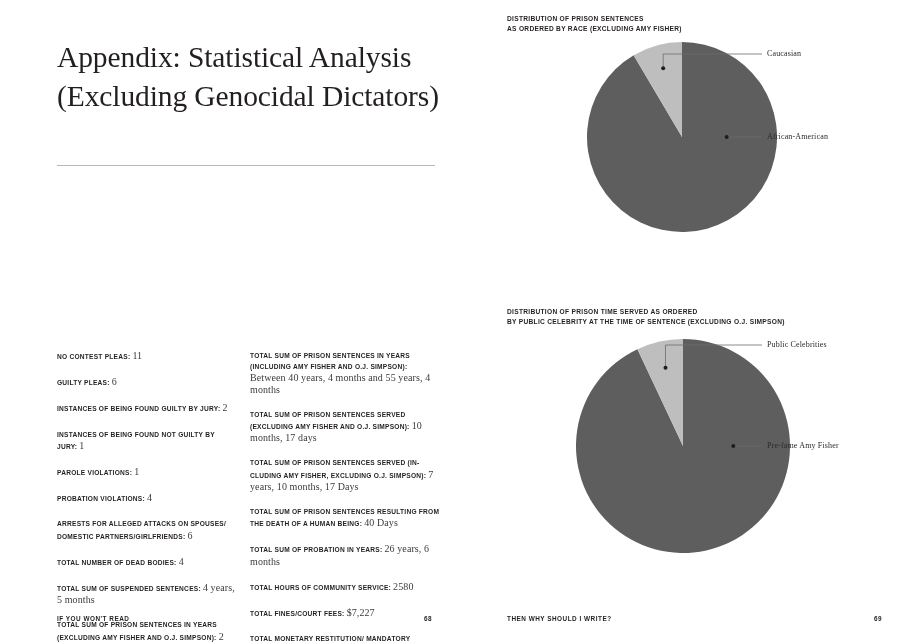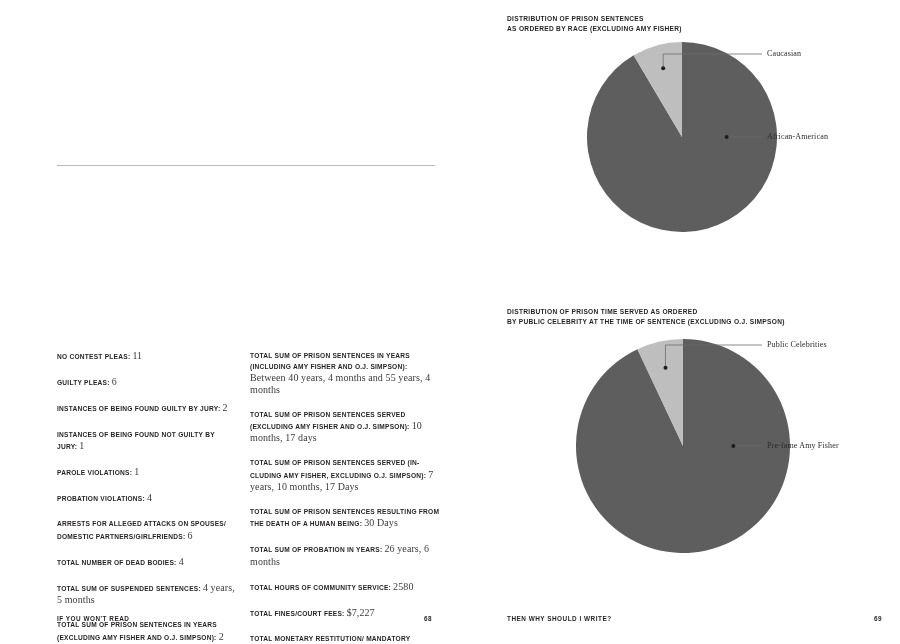--- a/index.html
+++ b/index.html
@@ -132,40 +132,44 @@
   .footer-right-text { left: 507px; }
   .footer-right-num  { left: 874px; }
 </style>
 </head>
 <body>
 
 <div class="page">
 
   <div class="verso">
 
+    <h1 class="appendix-title">Appendix:
+Statistical Analysis
+(Excluding Genocidal
+Dictators)</h1>
 
     <div class="title-rule"></div>
 
     <div class="stats-col col-a" id="stats-col-a">
         <div class="stat-item"><span class="stat-label">No contest pleas: </span><span class="stat-value">11</span></div>
         <div class="stat-item"><span class="stat-label">Guilty pleas: </span><span class="stat-value">6</span></div>
         <div class="stat-item"><span class="stat-label">Instances of being found guilty by jury: </span><span class="stat-value">2</span></div>
         <div class="stat-item"><span class="stat-label">Instances of being found not guilty by jury: </span><span class="stat-value">1</span></div>
         <div class="stat-item"><span class="stat-label">Parole violations: </span><span class="stat-value">1</span></div>
         <div class="stat-item"><span class="stat-label">Probation violations: </span><span class="stat-value">4</span></div>
         <div class="stat-item"><span class="stat-label">Arrests for alleged attacks on spouses/ domestic partners/girlfriends: </span><span class="stat-value">6</span></div>
         <div class="stat-item"><span class="stat-label">Total number of dead bodies: </span><span class="stat-value">4</span></div>
         <div class="stat-item"><span class="stat-label">Total sum of suspended sentences: </span><span class="stat-value">4 years, 5 months</span></div>
         <div class="stat-item"><span class="stat-label">Total sum of prison sentences in years (excluding Amy Fisher and O.J. Simpson): </span><span class="stat-value">2 years, 4 months</span></div>
       </div>
     <div class="stats-col col-b" id="stats-col-b">
         <div class="stat-item"><span class="stat-label">Total sum of prison sentences in years (including Amy Fisher and O.J. Simpson): </span><span class="stat-value">Between 40 years, 4 months and 55 years, 4 months</span></div>
         <div class="stat-item"><span class="stat-label">Total sum of prison sentences served (excluding Amy Fisher and O.J. Simpson): </span><span class="stat-value">10 months, 17 days</span></div>
         <div class="stat-item"><span class="stat-label">Total sum of prison sentences served (in- cluding Amy Fisher, excluding O.J. Simpson): </span><span class="stat-value">7 years, 10 months, 17 Days</span></div>
-        <div class="stat-item"><span class="stat-label">Total sum of prison sentences resulting from the death of a human being: </span><span class="stat-value">30 Days</span></div>
+        <div class="stat-item"><span class="stat-label">Total sum of prison sentences resulting from the death of a human being: </span><span class="stat-value">40 Days</span></div>
         <div class="stat-item"><span class="stat-label">Total sum of probation in years: </span><span class="stat-value">26 years, 6 months</span></div>
         <div class="stat-item"><span class="stat-label">Total hours of community service: </span><span class="stat-value">2580</span></div>
         <div class="stat-item"><span class="stat-label">Total fines/court fees: </span><span class="stat-value">  $7,227</span></div>
         <div class="stat-item"><span class="stat-label">Total monetary restitution/ mandatory charitable contributions: </span><span class="stat-value">  $3,102,100</span></div>
       </div>
 
     <div class="footer footer-left-text">If you won't read</div>
     <div class="footer footer-left-num">68</div>
   </div>
 

